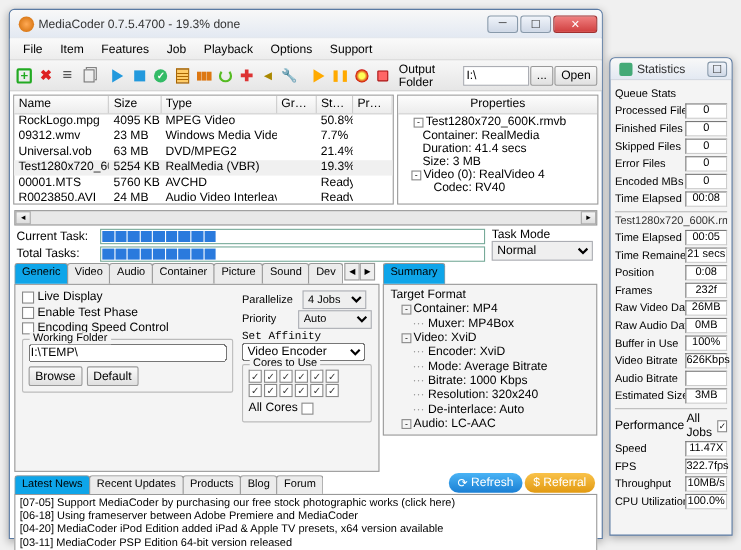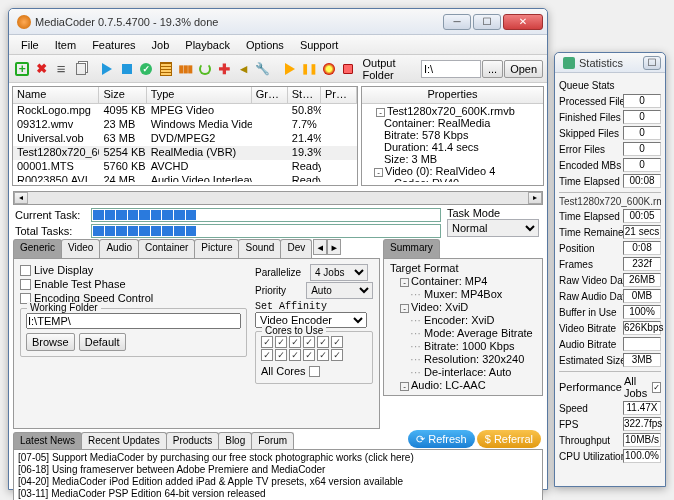--- a/index.html
+++ b/index.html
@@ -55,25 +55,25 @@
 .progress-row .plabel { width:70px;}
 .pbar { flex:1; height:14px; border:1px solid #7a9; background:#fff; display:flex; gap:1px; padding:1px;}
 .pbar .seg { flex:1; background:#2a7add;}
 .pbar .seg.off { background:transparent;}
 .taskmode { display:flex; flex-direction:column; align-items:flex-start; width:100px; padding-right:6px;}
 .taskmode select { width:92px; height:18px; border:1px solid #abadb3;}
 
 .tabs-row { display:flex; padding:0 4px; gap:3px; height:190px;}
 .tab-panel { border:1px solid #999; background:#f4f4f4; position:relative;}
 .tp-left { flex:1; min-width:0;}
-.tp-right { width:160px;}
+.tp-right { width:195px;}
 .tabstrip { display:flex; height:19px; margin-top:-19px; position:relative; top:0;}
 .tabwrap { padding-top:19px;}
 .tab { border:1px solid #999; border-bottom:none; background:#ececec; padding:2px 6px; margin-right:-1px; position:relative; cursor:pointer; border-radius:3px 3px 0 0; font-size:10px;}
-.tab.active { background:#a3a3a3; z-index:2; padding-bottom:3px;}
+.tab.active { background:#0ea5e9; z-index:2; padding-bottom:3px;}
 .tab-arrows { display:flex; margin-left:2px;}
 .tab-arrows .ar{width:14px;height:16px;border:1px solid #999;background:#eee;text-align:center;line-height:14px;cursor:pointer;}
 
 .tp-body { padding:4px 6px; height:169px; overflow:hidden;}
 .chk-row { display:flex; align-items:center; gap:3px; padding:1px 0;}
 .chk { width:11px; height:11px; border:1px solid #888; background:#fff;}
 .frm-row{ display:flex; align-items:center; gap:3px; margin:1px 0;}
 .frm-row label{ width:52px; font-size:10px;}
 .frm-row select,.frm-row input{ border:1px solid #abadb3; height:17px; font-size:10px;}
 .fieldset { border:1px solid #bbb; border-radius:2px; padding:4px 5px 5px; margin-top:3px; position:relative;}
@@ -290,21 +290,20 @@
             <div class="c-state">Ready</div>
             <div class="c-preset"></div>
           </div>
         </div>
     </div>
     <div class="prop-panel">
       <div class="prop-head">Properties</div>
       <div class="prop-body" id="prop-body">
           <div class="tree-row" style="padding-left: 12px;"><span class="tree-box">-</span><span>Test1280x720_600K.rmvb</span></div>
           <div class="tree-row" style="padding-left: 20px;"><span>Container: RealMedia</span></div>
-          <div class="tree-row" style="padding-left: 20px;"><span>Bitrate: 578 Kbps</span></div>
           <div class="tree-row" style="padding-left: 20px;"><span>Duration: 41.4 secs</span></div>
           <div class="tree-row" style="padding-left: 20px;"><span>Size: 3 MB</span></div>
           <div class="tree-row" style="padding-left: 10px;"><span class="tree-box">-</span><span>Video (0): RealVideo 4</span></div>
           <div class="tree-row" style="padding-left: 30px;"><span>Codec: RV40</span></div>
         </div>
     </div>
   </div>
 
   <div class="hscroll">
     <div class="arrow">◂</div>

